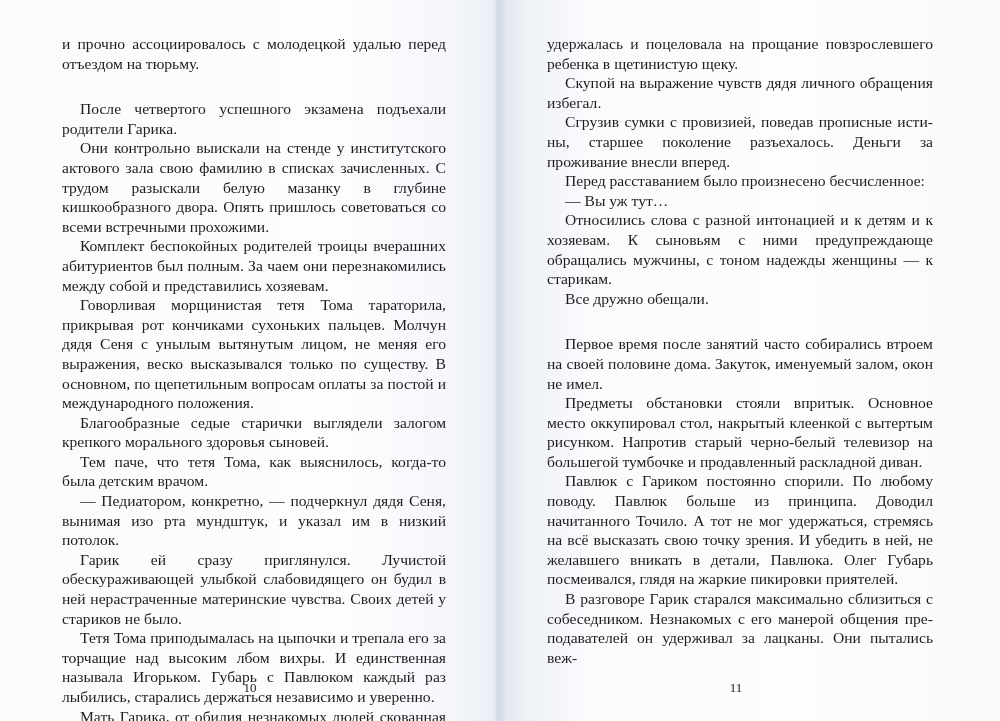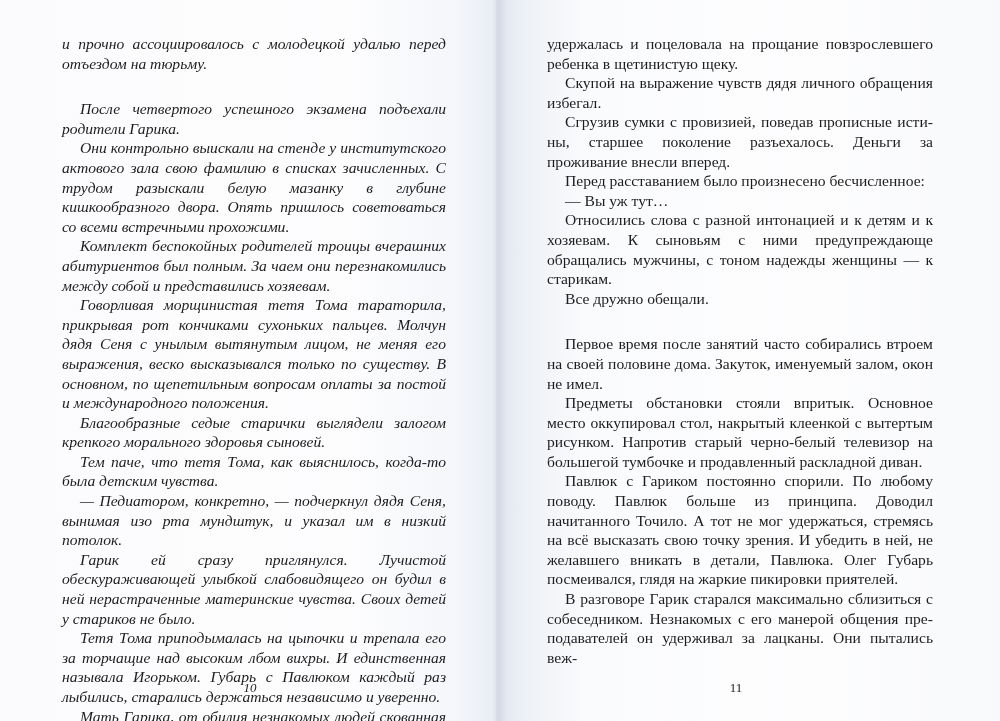--- a/index.html
+++ b/index.html
@@ -9,21 +9,20 @@
     font-family: "DejaVu Serif", "Liberation Serif", serif;
     color: #1d1d1f;
   }
   .spread { position: relative; width: 1000px; height: 721px; display: flex; }
   .page {
     position: relative; height: 721px; box-sizing: border-box;
   }
   .page-left {
     width: 496px;
     background: linear-gradient(to right, #fbfbfd 0%, #fdfdfe 70%, #f4f6fa 92%, #e9edf4 100%);
-    font-style: italic;
   }
   .page-right {
     width: 504px;
     background: linear-gradient(to right, #dfe4ee 0%, #eef1f6 6%, #fafbfd 18%, #fdfdfe 60%, #f8f9fb 100%);
   }
   .text-block {
     position: absolute;
     top: 34px;
     width: 384px;
     font-family: "Liberation Serif", "DejaVu Serif", serif;
@@ -56,21 +55,21 @@
 
 <div class="spread">
   <div class="page page-left">
     <div class="text-block">
       <p class="para cont">и прочно ассоциировалось с молодецкой удалью перед отъ­ездом на тюрьму.</p>
       <p class="para break">После четвертого успешного экзамена подъехали роди­тели Гарика.</p>
       <p class="para">Они контрольно выискали на стенде у институтского ак­тового зала свою фамилию в списках зачисленных. С тру­дом разыскали белую мазанку в глубине кишкообразного двора. Опять пришлось советоваться со всеми встречными прохожими.</p>
       <p class="para">Комплект беспокойных родителей троицы вчерашних абитуриентов был полным. За чаем они перезнакомились между собой и представились хозяевам.</p>
       <p class="para">Говорливая морщинистая тетя Тома тараторила, прикры­вая рот кончиками сухоньких пальцев. Молчун дядя Сеня с унылым вытянутым лицом, не меняя его выражения, ве­ско высказывался только по существу. В основном, по ще­петильным вопросам оплаты за постой и международного положения.</p>
       <p class="para">Благообразные седые старички выглядели залогом креп­кого морального здоровья сыновей.</p>
-      <p class="para">Тем паче, что тетя Тома, как выяснилось, когда-то была детским чувства.</p>
+      <p class="para">Тем паче, что тетя Тома, как выяснилось, когда-то была детским врачом.</p>
       <p class="para">— Педиатором, конкретно, — подчеркнул дядя Сеня, вы­нимая изо рта мундштук, и указал им в низкий потолок.</p>
       <p class="para">Гарик ей сразу приглянулся. Лучистой обескураживаю­щей улыбкой слабовидящего он будил в ней нерастрачен­ные материнские чувства. Своих детей у стариков не было.</p>
       <p class="para">Тетя Тома приподымалась на цыпочки и трепала его за торчащие над высоким лбом вихры. И единственная назы­вала Игорьком. Губарь с Павлюком каждый раз лыбились, старались держаться независимо и уверенно.</p>
       <p class="para">Мать Гарика, от обилия незнакомых людей скованная и напряженная, обращалась к сыну — Игорь. Но все же не</p>
     </div>
     <div class="page-number">10</div>
   </div>
 
   <div class="page page-right">
     <div class="text-block">

